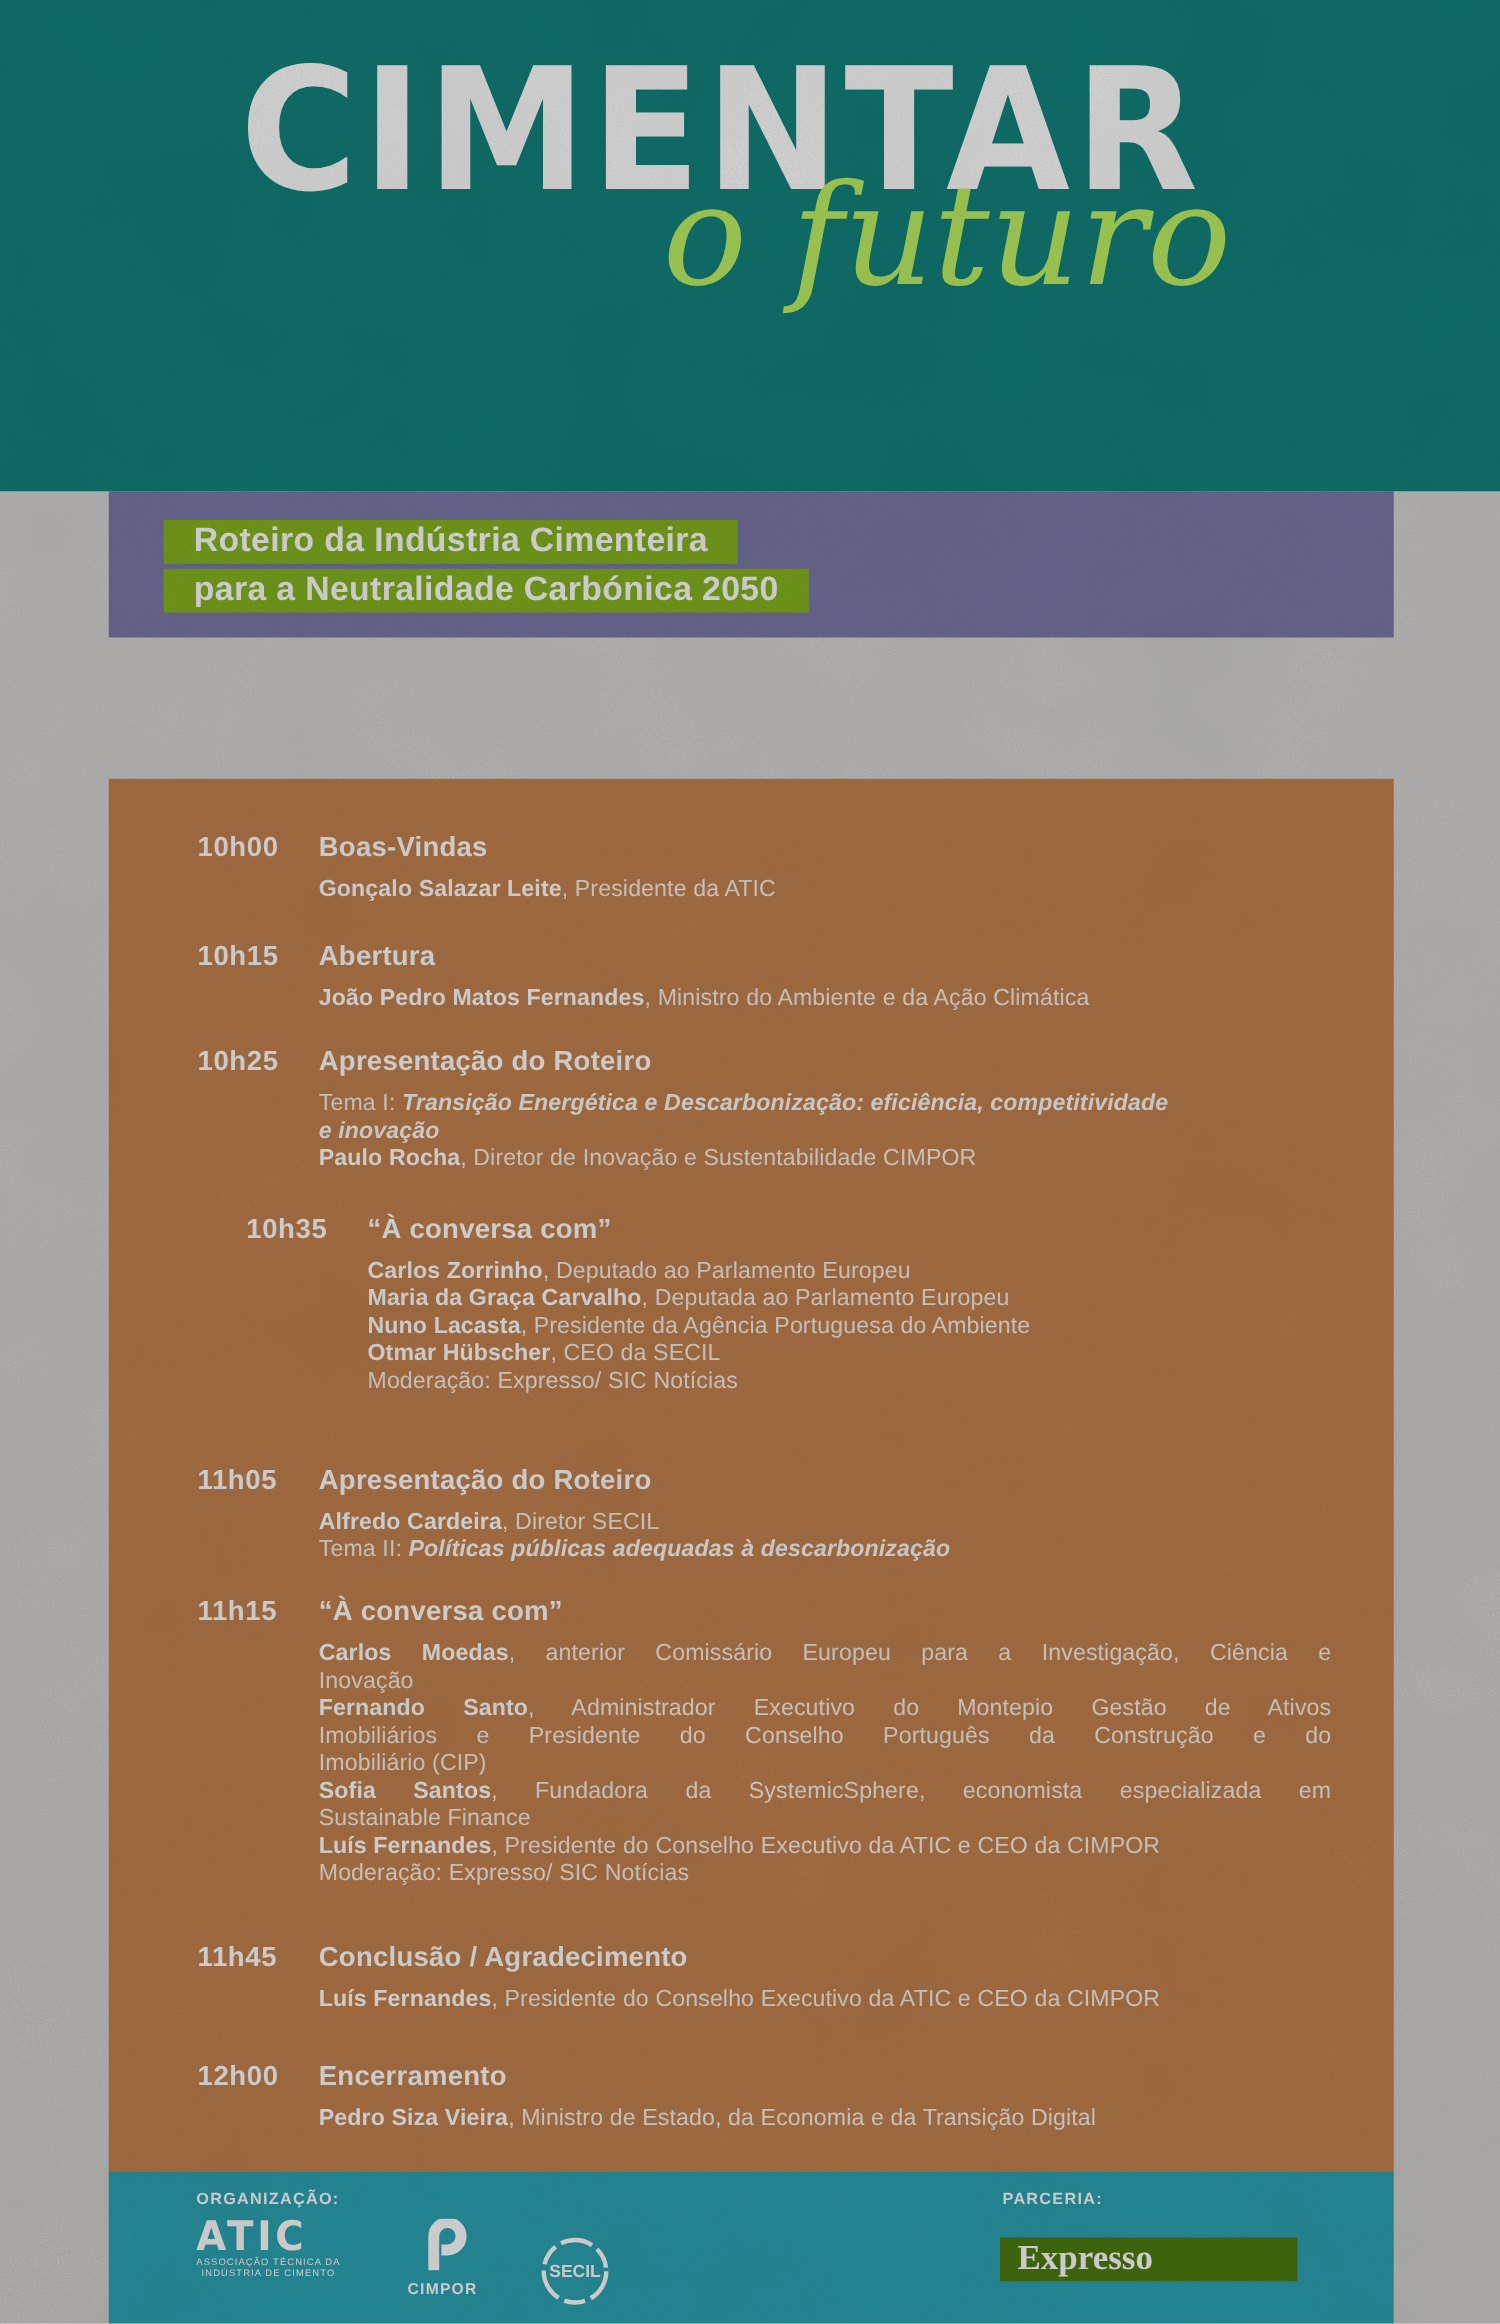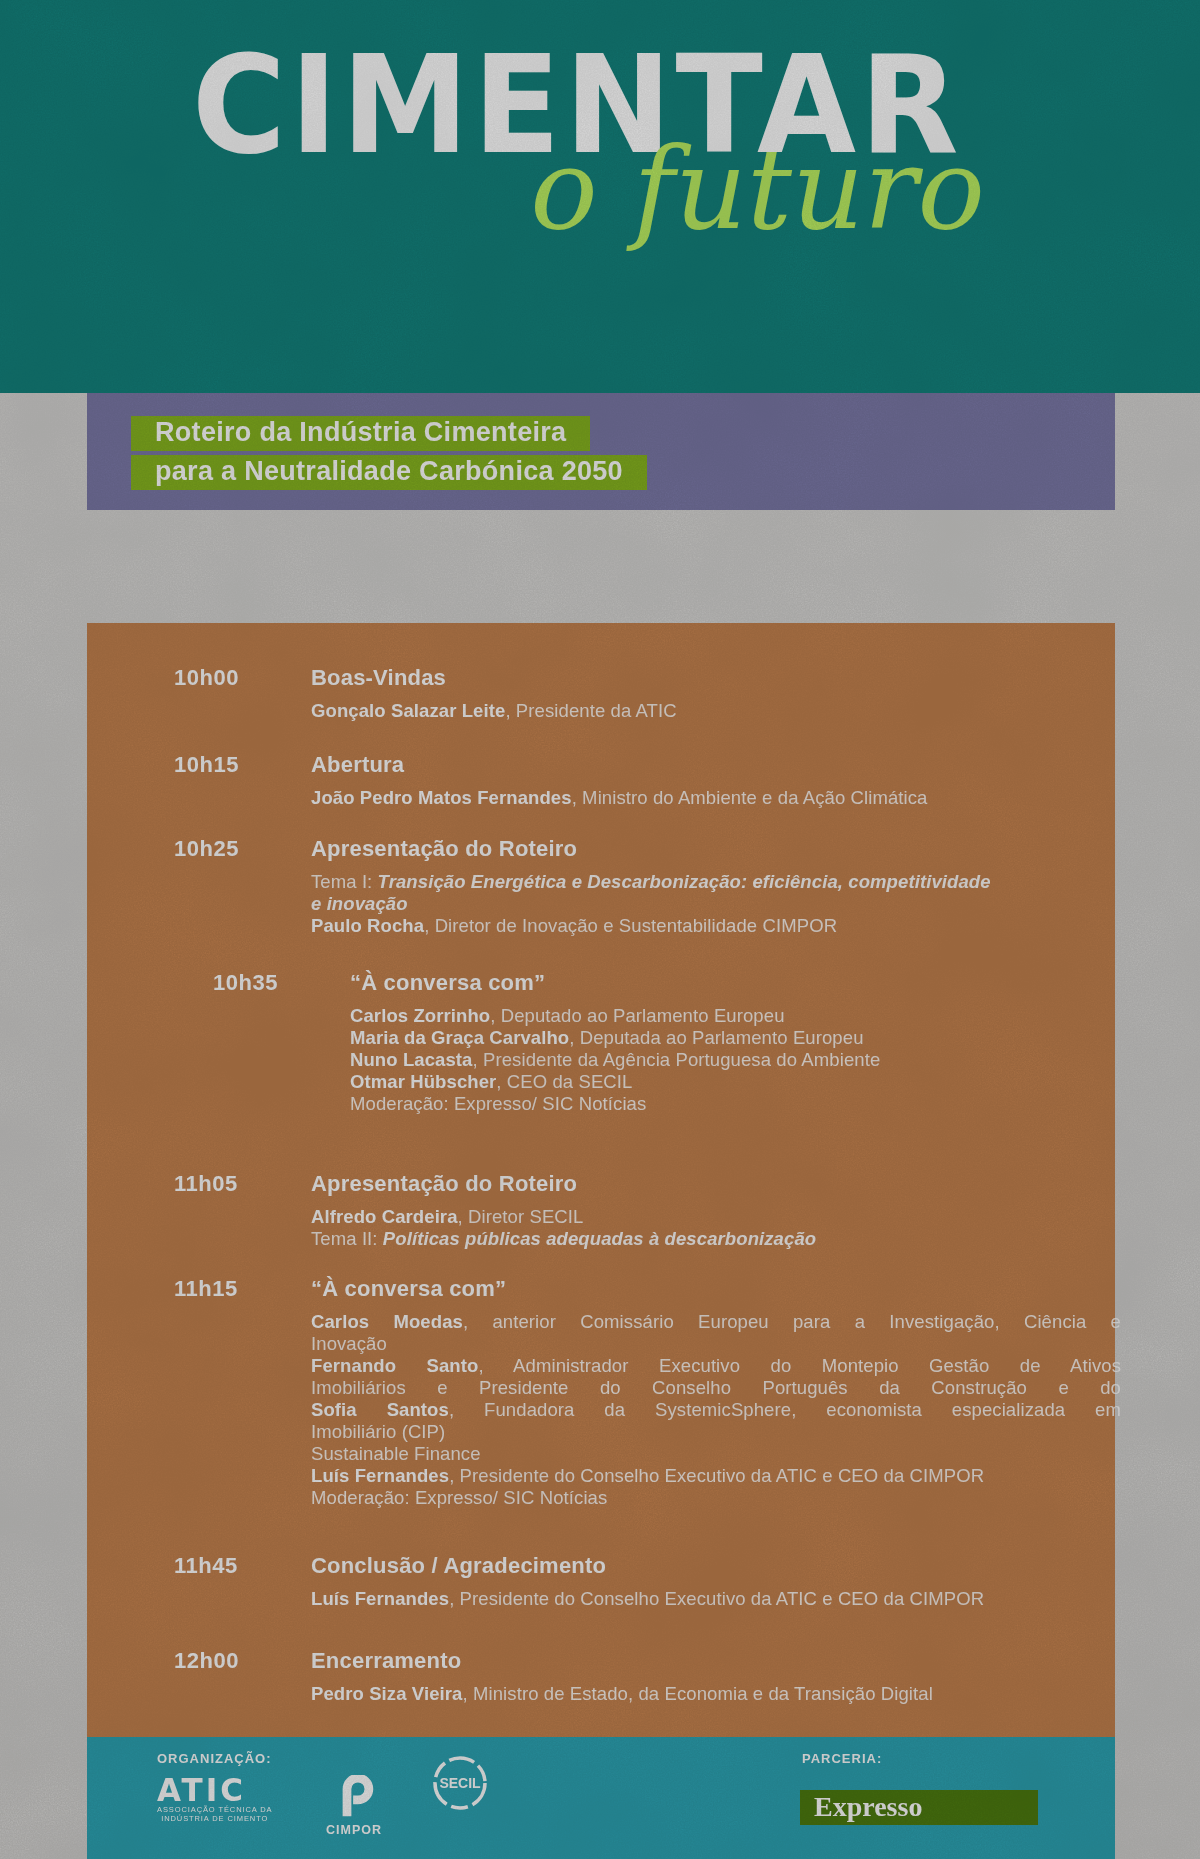--- a/index.html
+++ b/index.html
@@ -27,21 +27,21 @@
   
   #banner{position:absolute;left:44px;top:23px;}
   .hl{display:table;background:#87b51f;color:#fff;font-weight:bold;font-size:27px;
       line-height:31px;padding:1px 24px 3px 24px;margin-bottom:4px;letter-spacing:.3px;}
 
   
   #programa-title{position:absolute;left:69px;top:32px;color:#fff;font-weight:bold;
                   font-size:42px;letter-spacing:2px;}
 
   
-  .entry{position:absolute;left:16px;width:1028px;padding-left:40px;}
+  .entry{position:absolute;left:0;width:1028px;}
   .ptime{position:absolute;left:71px;top:0;color:#fff;font-weight:bold;font-size:22px;
          letter-spacing:.5px;line-height:28px;}
   .ptitle{margin-left:168px;color:#fff;font-weight:bold;font-size:22px;line-height:28px;
           letter-spacing:.2px;}
   .pdesc{margin-left:168px;width:810px;margin-top:8px;}
   .pline{font-size:18.5px;line-height:22px;letter-spacing:.1px;}
   .pline.just{text-align:justify;text-align-last:justify;}
   .s-b{font-weight:bold;color:#ffffff;}
   .s-r{font-weight:400;color:rgba(255,255,255,.88);}
   .s-i{font-style:italic;font-weight:bold;color:rgba(255,255,255,.96);}
@@ -49,21 +49,21 @@
   
   .flabel{position:absolute;color:#fff;font-weight:bold;font-size:13px;letter-spacing:1px;}
   #org-label{left:70px;top:14px;}
   #partner-label{left:715px;top:14px;}
   #atic{position:absolute;left:70px;top:36px;color:#fff;}
   #atic-word{font-family:"DejaVu Sans",sans-serif;font-weight:bold;font-size:31px;
              letter-spacing:3px;line-height:32px;transform:scaleY(1.05);transform-origin:top left;}
   .atic-sub{font-size:7.5px;font-weight:normal;letter-spacing:.9px;line-height:9px;text-align:center;}
   #cimpor{position:absolute;left:236px;top:38px;width:62px;text-align:center;color:#fff;}
   #cimpor-name{font-weight:bold;font-size:12.5px;letter-spacing:1px;margin-top:2px;}
-  #secil{position:absolute;left:343px;top:16px;}
+  #secil{position:absolute;left:343px;top:50px;}
   #expresso-box{position:absolute;left:713px;top:53px;width:238px;height:35px;background:#4d7c0f;}
   #expresso-name{color:#fff;font-family:"Liberation Serif",serif;font-weight:bold;
                  font-size:28px;line-height:33px;padding-left:14px;}
 
   
   #texture{position:absolute;inset:0;pointer-events:none;mix-blend-mode:multiply;opacity:.22;}
 </style>
 </head>
 <body>
 
@@ -129,22 +129,22 @@
           </div>
         </div>
         <div class="entry" style="top: 652px;">
           <div class="ptime">11h15</div>
           <div class="ptitle">“À conversa com”</div>
           <div class="pdesc">
             <div class="pline just"><span class="s-b">Carlos Moedas</span><span class="s-r">, anterior Comissário Europeu para a Investigação, Ciência e</span></div>
             <div class="pline"><span class="s-r">Inovação</span></div>
             <div class="pline just"><span class="s-b">Fernando Santo</span><span class="s-r">, Administrador Executivo do Montepio Gestão de Ativos</span></div>
             <div class="pline just"><span class="s-r">Imobiliários e Presidente do Conselho Português da Construção e do</span></div>
+            <div class="pline"><span class="s-r">Imobiliário (CIP)</span></div>
             <div class="pline just"><span class="s-b">Sofia Santos</span><span class="s-r">, Fundadora da SystemicSphere, economista especializada em</span></div>
-            <div class="pline"><span class="s-r">Imobiliário (CIP)</span></div>
             <div class="pline"><span class="s-r">Sustainable Finance</span></div>
             <div class="pline"><span class="s-b">Luís Fernandes</span><span class="s-r">, Presidente do Conselho Executivo da ATIC e CEO da CIMPOR</span></div>
             <div class="pline"><span class="s-r">Moderação: Expresso/ SIC Notícias</span></div>
           </div>
         </div>
         <div class="entry" style="top: 929px;">
           <div class="ptime">11h45</div>
           <div class="ptitle">Conclusão / Agradecimento</div>
           <div class="pdesc">
             <div class="pline"><span class="s-b">Luís Fernandes</span><span class="s-r">, Presidente do Conselho Executivo da ATIC e CEO da CIMPOR</span></div>

